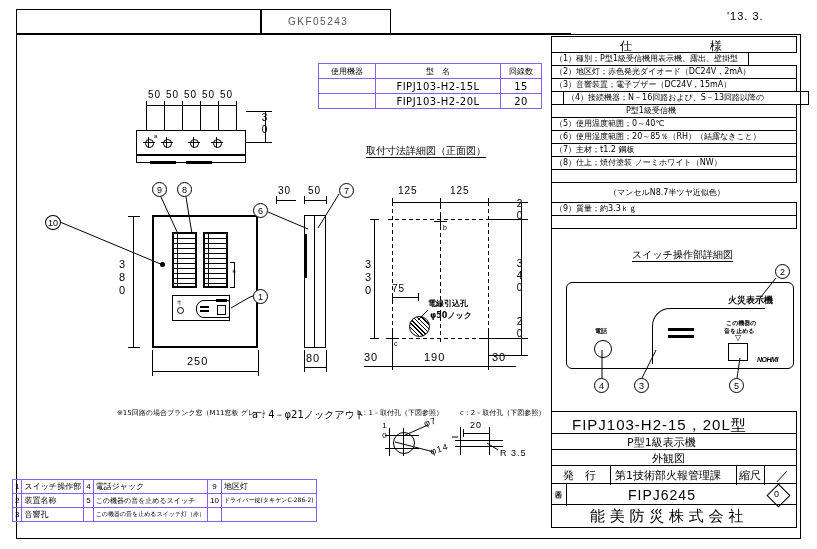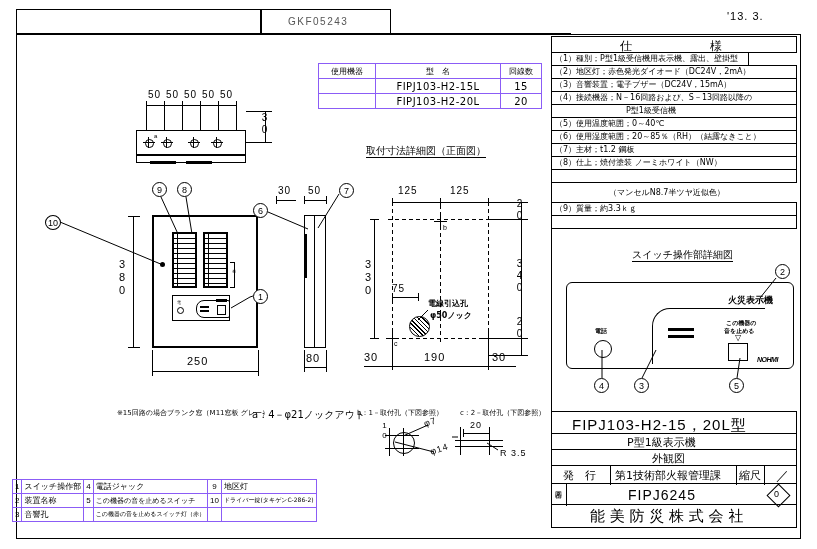--- a/index.html
+++ b/index.html
@@ -96,21 +96,21 @@
     </div>
     <div class="frame" style="position:relative;left:0;top:-1px;width:198px;height:14px;padding-left:12px;">
       <span class="txt jp" style="left:3px;top:2px;font-size:8px;">（1）種別；P型1級受信機用表示機、露出、壁掛型</span>
       </div>
     <div class="frame" style="position:relative;left:0;top:-2px;width:246px;height:14px;">
       <span class="txt jp" style="left:3px;top:2px;font-size:8px;">（2）地区灯；赤色発光ダイオード（DC24V，2mA）</span>
       </div>
     <div class="frame" style="position:relative;left:0;top:-3px;width:246px;height:14px;">
       <span class="txt jp" style="left:3px;top:2px;font-size:8px;">（3）音響装置；電子ブザー（DC24V，15mA）</span>
       </div>
-    <div class="frame" style="position:relative;left:0;top:-4px;width:246px;height:14px;">
+    <div class="frame" style="position:relative;left:12px;top:-4px;width:246px;height:14px;">
       <span class="txt jp" style="left:3px;top:2px;font-size:8px;">（4）接続機器；N－16回路および、S－13回路以降の</span>
       </div>
     <div class="frame" style="position:relative;left:0;top:-5px;width:246px;height:14px;">
       <span class="txt jp" style="left:74px;top:2px;font-size:8px;">P型1級受信機</span>
       </div>
     <div class="frame" style="position:relative;left:0;top:-6px;width:246px;height:14px;">
       <span class="txt jp" style="left:3px;top:2px;font-size:8px;">（5）使用温度範囲；0～40℃</span>
       </div>
     <div class="frame" style="position:relative;left:0;top:-7px;width:246px;height:14px;">
       <span class="txt jp" style="left:3px;top:2px;font-size:8px;">（6）使用湿度範囲；20～85％（RH）（結露なきこと）</span>

